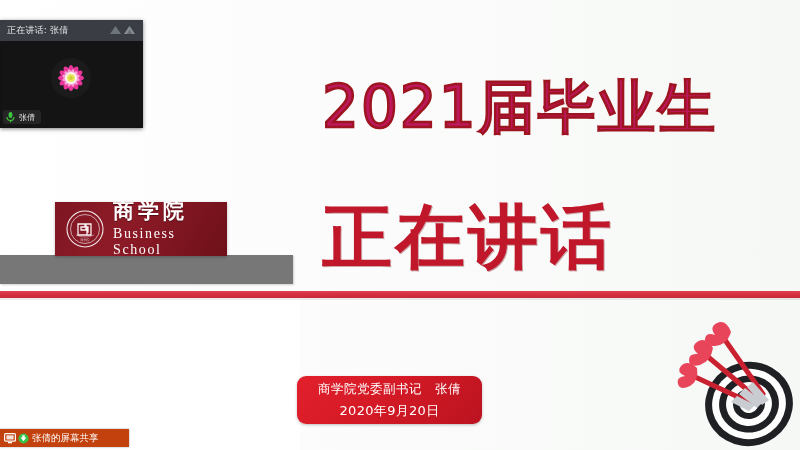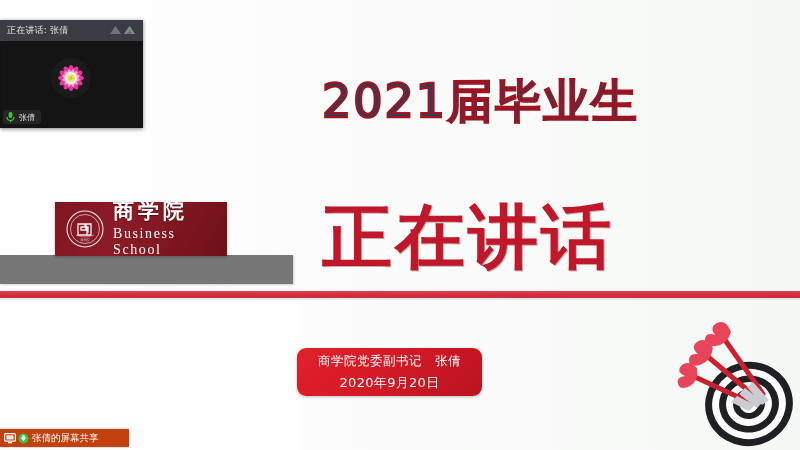--- a/index.html
+++ b/index.html
@@ -59,41 +59,41 @@
     font-family:"DejaVu Serif","Liberation Serif",serif;
     font-weight:700;text-shadow:0 1px 1px rgba(0,0,0,0.4);
   }
   .logo-en{
     font-size:14px;letter-spacing:1.6px;margin-top:3px;
     font-family:Liberation Serif, serif;
   }
   
   .title-line1{
     position:absolute;left:322px;top:78px;
-    font-size:46px;line-height:1;
+    font-size:58px;line-height:1;
     font-family:"DejaVu Sans","Liberation Sans",sans-serif;
     font-weight:400;
-    color:#0c4a6e;
+    color:#be185d;
     -webkit-text-stroke:2.5px #9e1420;
     letter-spacing:2px;
     white-space:nowrap;
   }
   .title-line2{
     position:absolute;left:322px;top:202px;
     font-size:70px;line-height:1;
     font-family:"DejaVu Sans","Liberation Sans",sans-serif;
     font-weight:700;
     color:#c0182a;
     letter-spacing:3px;
     white-space:nowrap;
     text-shadow:1px 1px 0 rgba(120,10,20,0.35);
   }
   
   .presenter-pill{
-    position:absolute;left:297px;top:348px;width:185px;height:48px;
+    position:absolute;left:297px;top:376px;width:185px;height:48px;
     border-radius:9px;
     background:linear-gradient(135deg,#e2202c 0%,#d41a26 45%,#bb1320 100%);
     display:flex;flex-direction:column;align-items:center;
     justify-content:center;
     box-shadow:0 1px 3px rgba(0,0,0,0.25);
   }
   .presenter-role{
     color:#ffffff;font-size:12.5px;letter-spacing:0.5px;
     font-family:"DejaVu Sans","Liberation Sans",sans-serif;
     white-space:nowrap;

